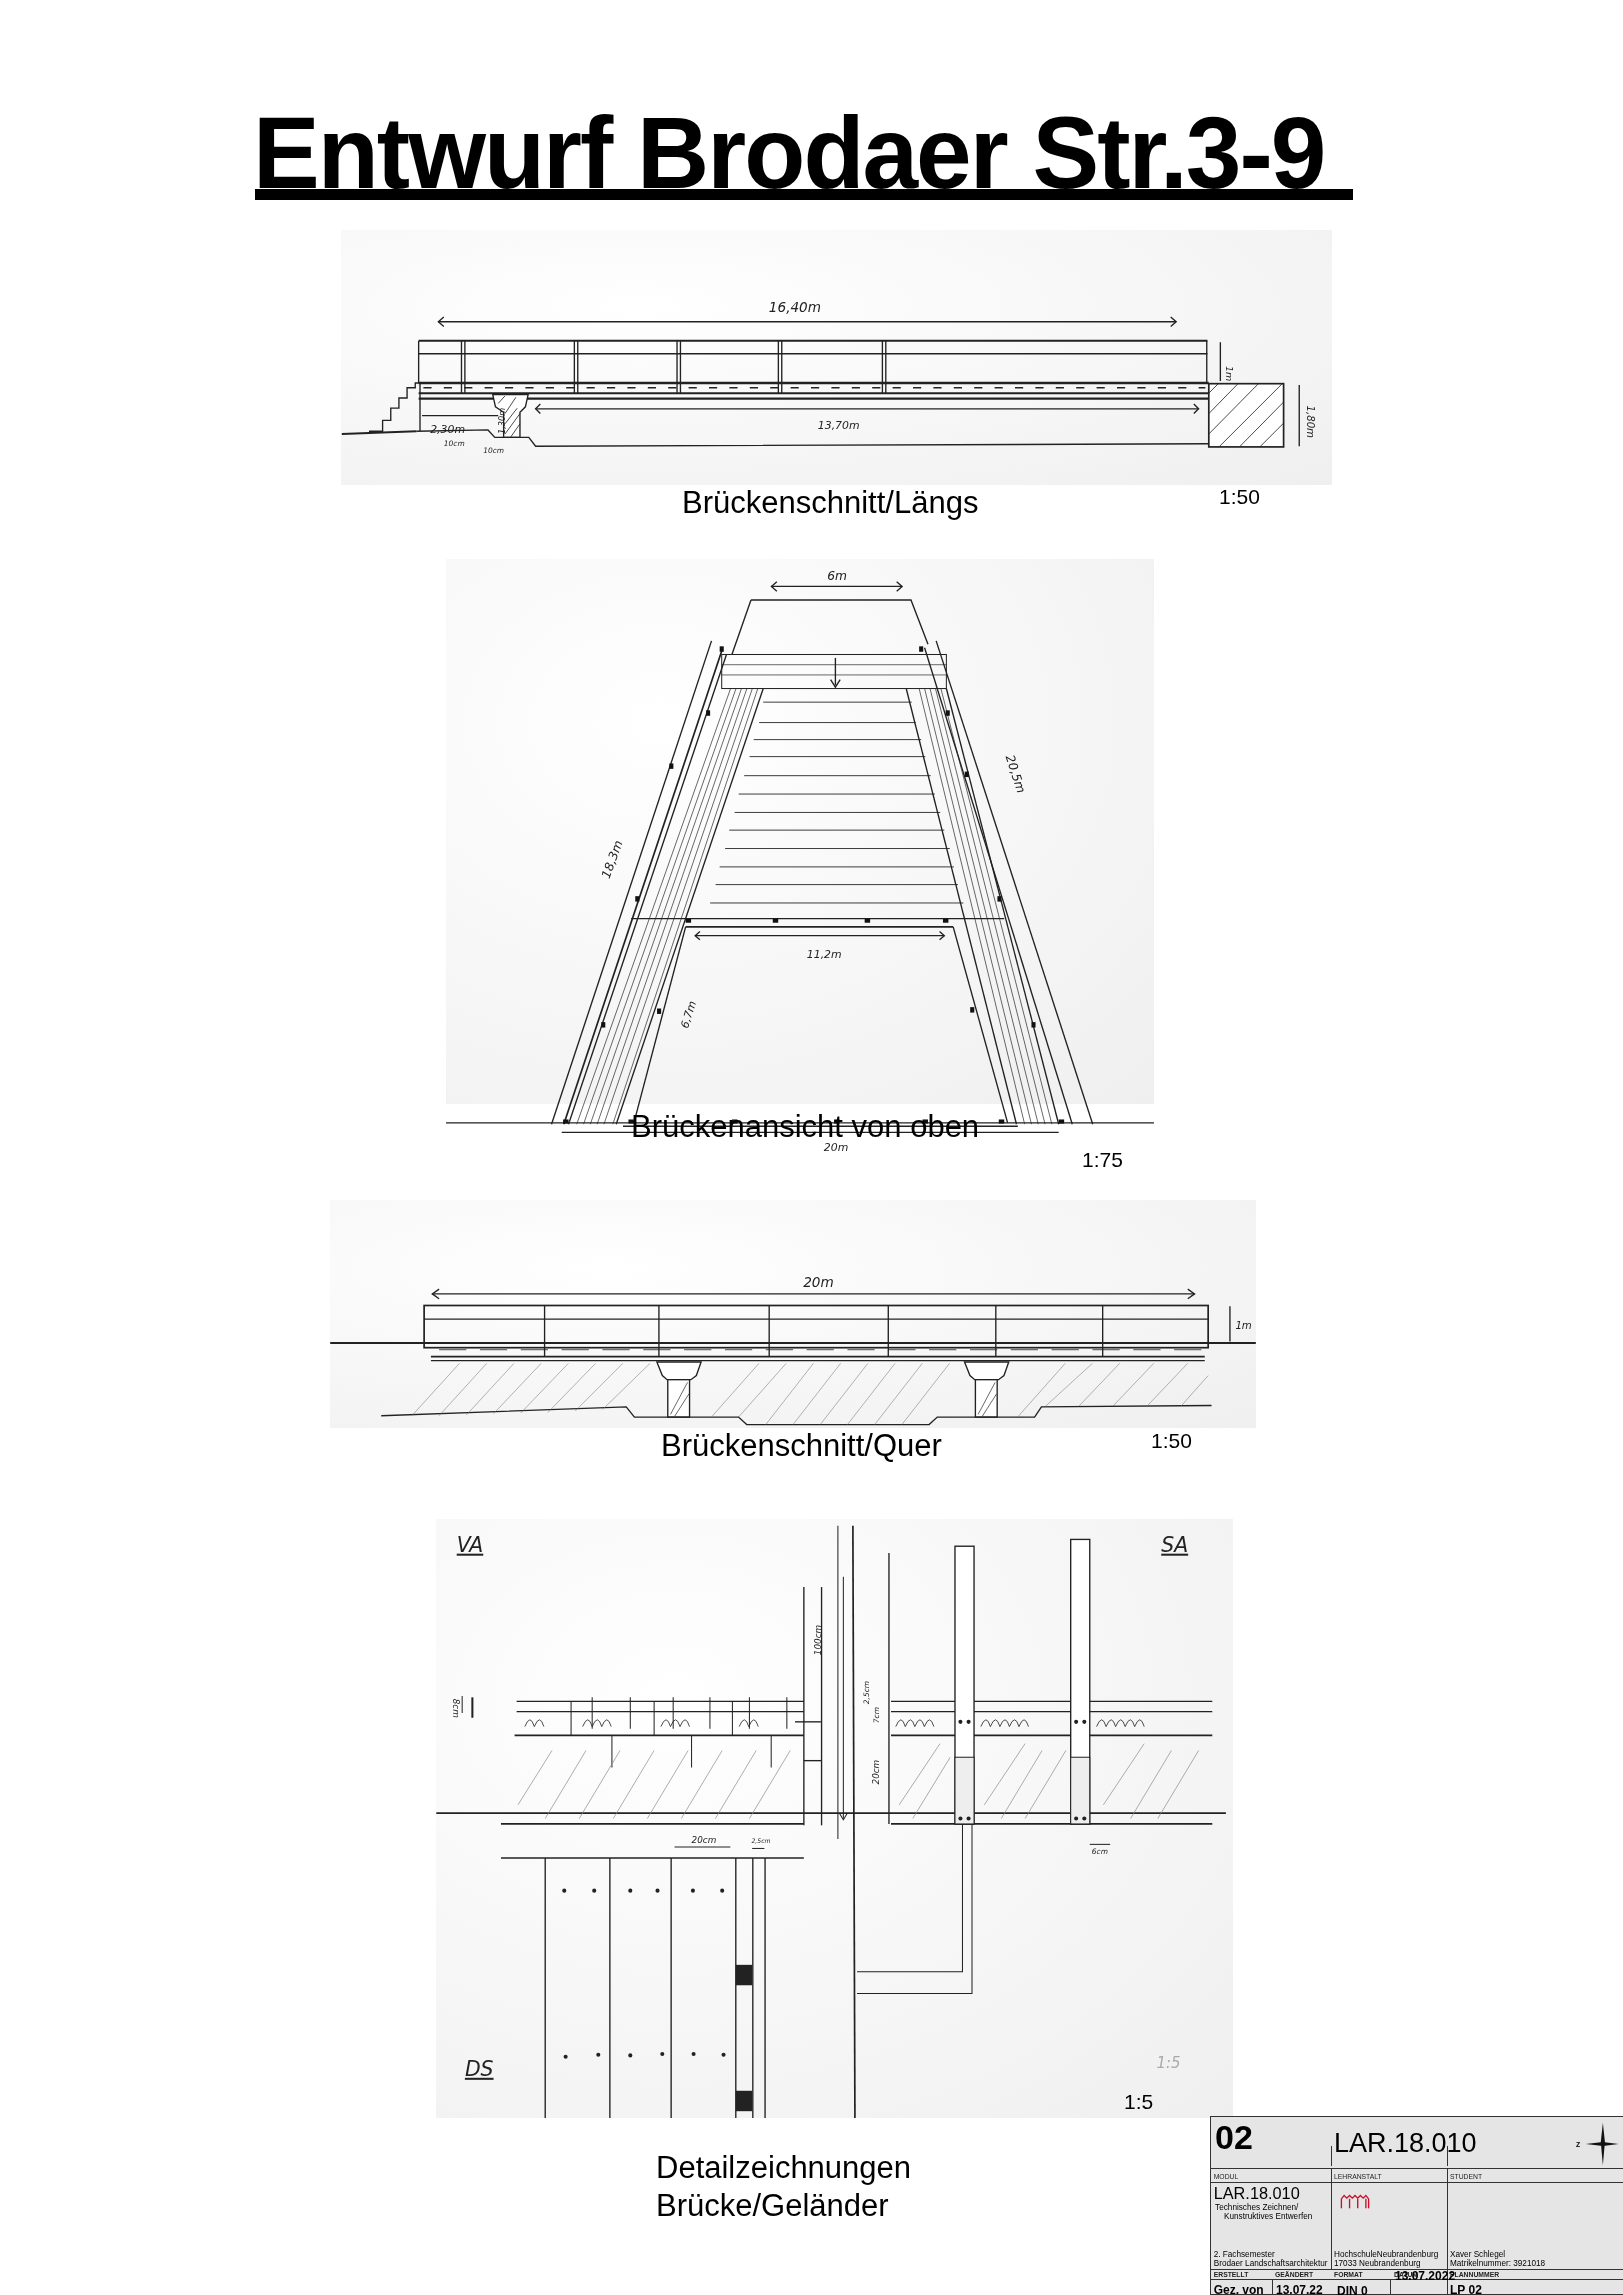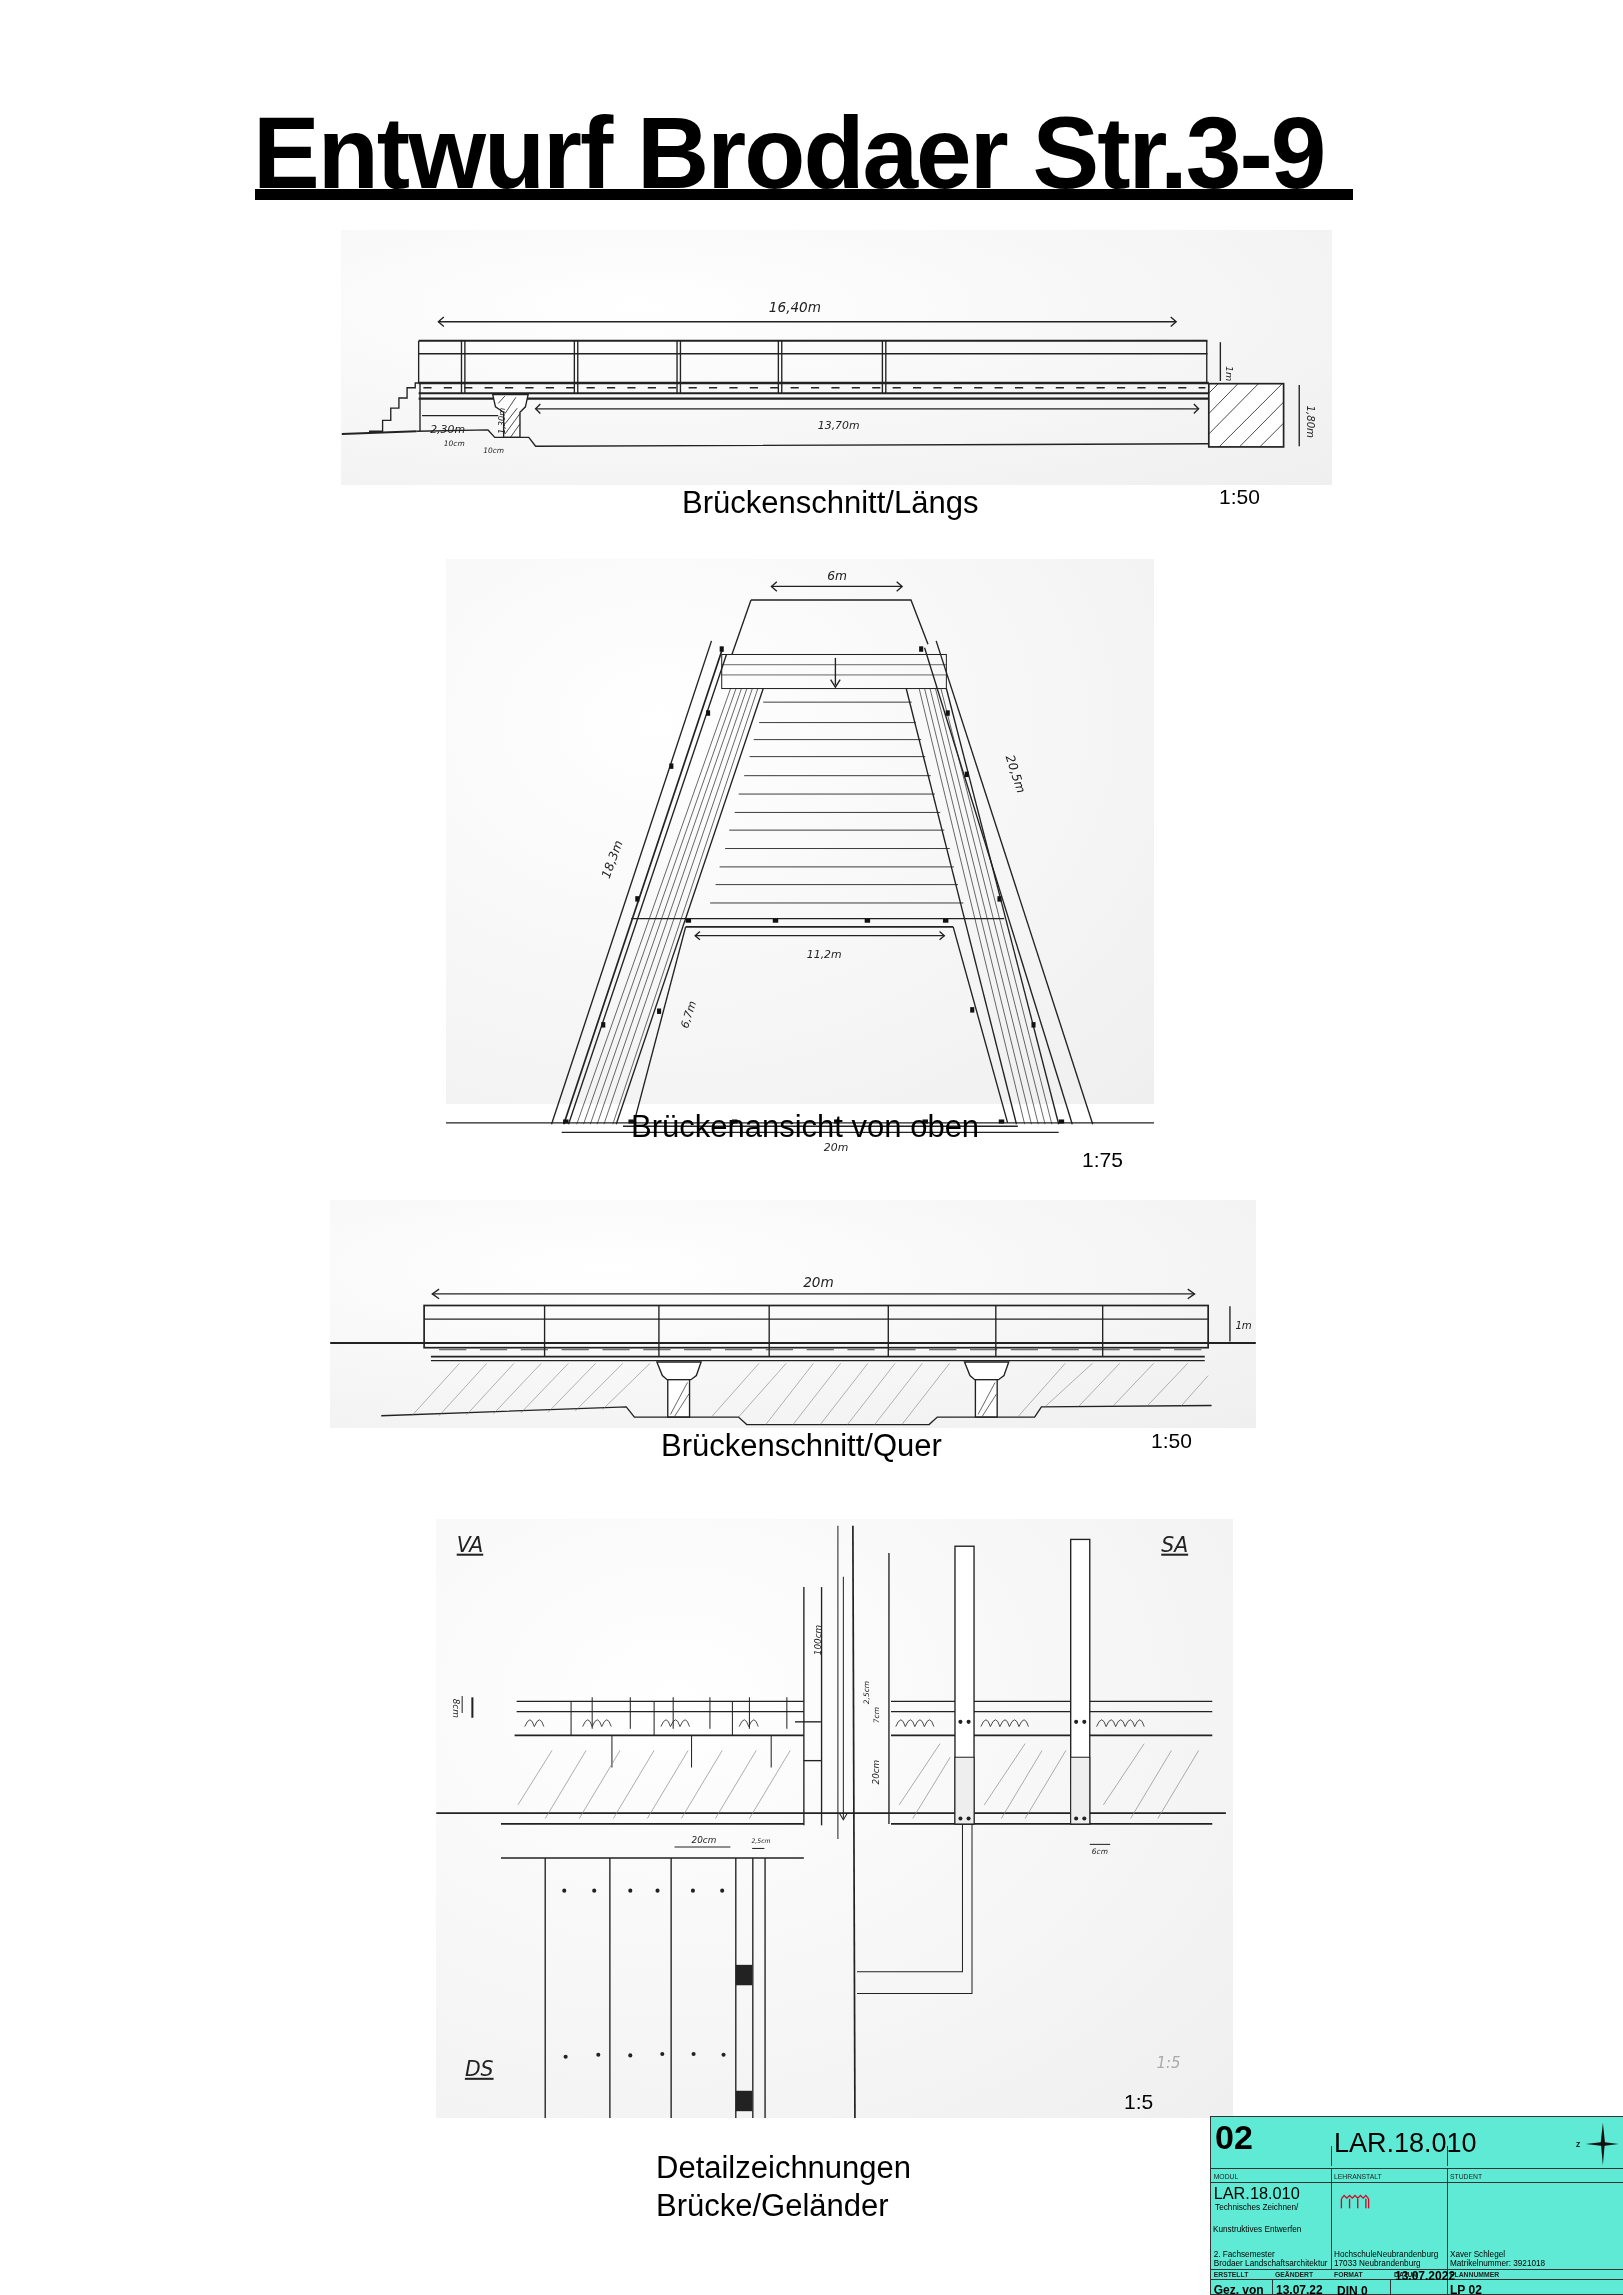--- a/index.html
+++ b/index.html
@@ -6,21 +6,21 @@
   body { width:1624px; height:2295px; position:relative; overflow:hidden; font-family:"Liberation Sans", sans-serif; color:#000; }
   .abs { position:absolute; }
   .title { left:253px; top:102px; font-size:102px; font-weight:bold; letter-spacing:-2px; line-height:1; white-space:nowrap; transform:scaleX(0.98); transform-origin:left top; }
   .title-underline { left:255px; top:189px; width:1098px; height:11px; background:#000; }
   .sheet-bg { background: radial-gradient(ellipse at 30% 30%, #ffffff 0%, #f7f7f7 50%, #efefef 100%); }
   .caption { font-size:31px; white-space:nowrap; }
   .scale { font-size:21px; white-space:nowrap; }
   .hand { font-family:"DejaVu Sans", sans-serif; font-style:italic; fill:#222; }
   svg { overflow:visible; }
   
-  .tb { left:1210px; top:2116px; width:414px; height:179px; border:1.4px solid #333; box-sizing:border-box; background:#5eead4; }
+  .tb { left:1210px; top:2116px; width:414px; height:179px; border:1.4px solid #333; box-sizing:border-box; background:#e5e5e5; }
   .tb .cell { position:absolute; box-sizing:border-box; }
   .tb .lbl { font-size:6.8px; color:#222; }
   .tb .big { font-size:34px; font-weight:bold; }
   .tb .code { font-size:27px; }
   .tb .small { font-size:8.2px; line-height:9.5px; }
   .tb .bold { font-weight:bold; font-size:12px; }
 </style>
 </head>
 <body>
 
@@ -436,21 +436,21 @@
 
   <div class="cell lbl" style="left:2.7px; top:56px;">MODUL</div>
   <div class="cell lbl" style="left:123px; top:56px;">LEHRANSTALT</div>
   <div class="cell lbl" style="left:239px; top:56px;">STUDENT</div>
   <div class="cell" style="left:0; top:65px; width:100%; height:0.7px; background:#333;"></div>
   <div class="cell" style="left:120px; top:51px; width:0.7px; height:101px; background:#333;"></div>
   <div class="cell" style="left:236px; top:51px; width:0.7px; height:128px; background:#333;"></div>
 
   <div class="cell" style="left:2.7px; top:67px; font-size:16.3px;">LAR.18.010</div>
   <div class="cell small" style="left:4.1px; top:86px;">Technisches Zeichnen/</div>
-  <div class="cell small" style="left:2px; top:95px;margin-top:13px;">Kunstruktives Entwerfen</div>
+  <div class="cell small" style="left:13px; top:95px;">Kunstruktives Entwerfen</div>
   <div class="cell small" style="left:2.7px; top:133px;">2. Fachsemester</div>
   <div class="cell small" style="left:2.7px; top:142px;">Brodaer Landschaftsarchitektur</div>
   <div class="cell" style="left:129px; top:75px;">
     <svg width="30" height="17.7" viewBox="0 0 44 26">
       <g stroke="#c8102e" stroke-width="2" fill="none">
         <path d="M2 10 l4 -5 l4 4 l4 -4 l4 4 l4 -4 l4 4 l4 -4 l4 4 l4 -4 l4 5"></path>
         <line x1="2" y1="10" x2="2" y2="24"></line>
           <line x1="14" y1="10" x2="14" y2="24"></line>
         <line x1="26" y1="10" x2="26" y2="24"></line>
           <line x1="38" y1="10" x2="38" y2="24"></line>

